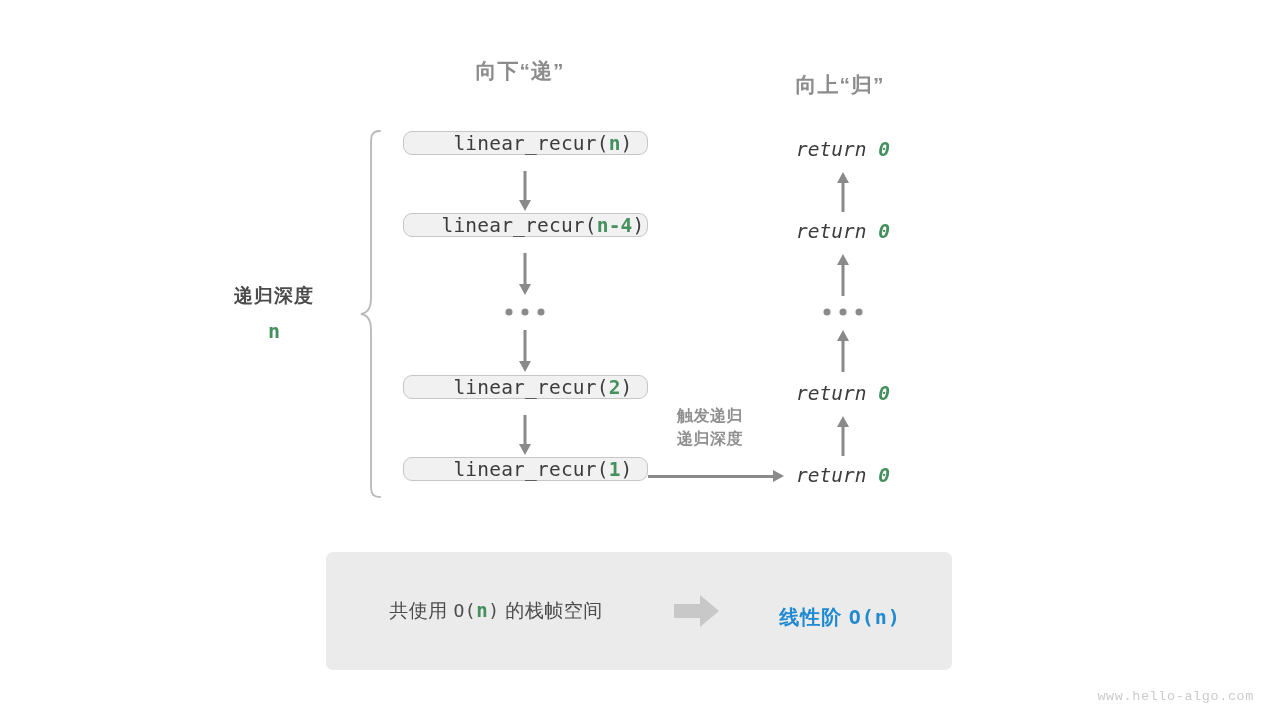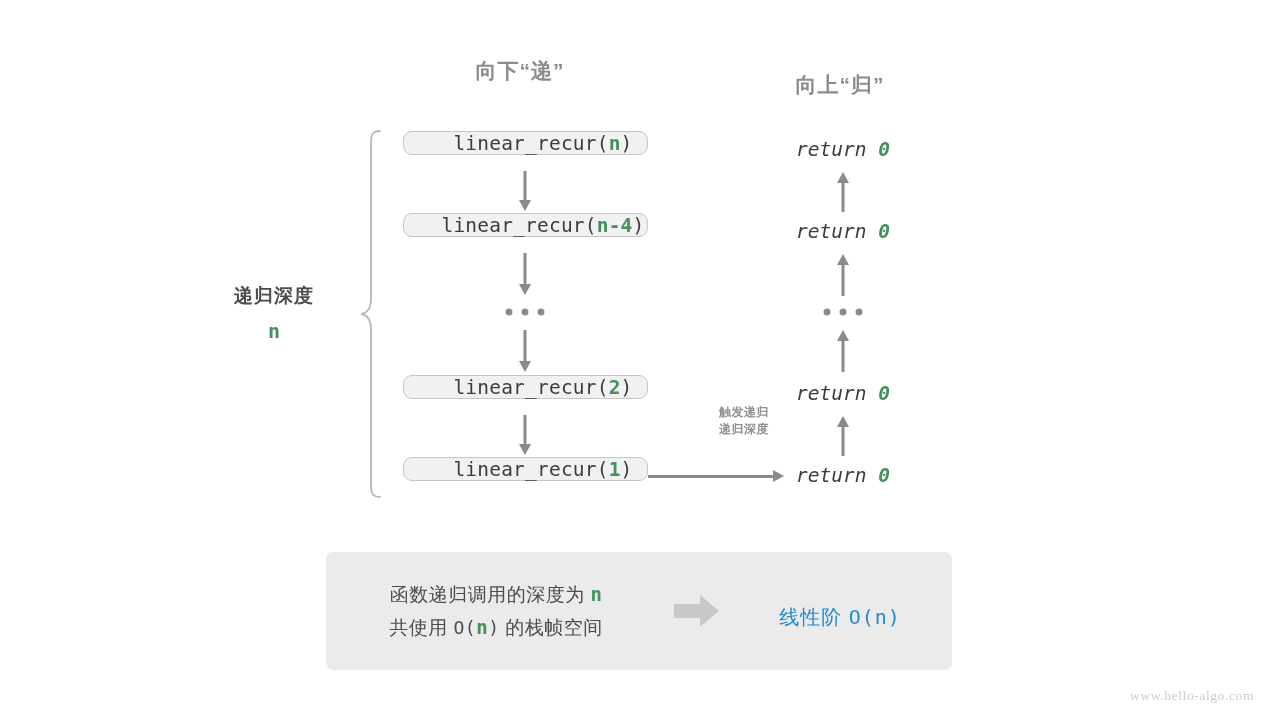--- a/index.html
+++ b/index.html
@@ -156,25 +156,25 @@
     margin-top: 10px;
     font-family: "DejaVu Sans Mono", "Liberation Mono", monospace;
     font-size: 20px;
     font-weight: bold;
     color: #44915e;
   }
 
   
   #trigger-note {
     position: absolute;
-    left: 744px;
+    left: 710px;
     top: 404px;
     transform: translateX(-50%);
     text-align: left;
-    font-size: 12px;
+    font-size: 16px;
     font-weight: bold;
     color: #909090;
     line-height: 1.45;
     letter-spacing: 0.5px;
     white-space: nowrap;
   }
 
   
   #summary {
     position: absolute;
@@ -220,34 +220,34 @@
     display: block;
     font-size: 20px;
     font-weight: bold;
     color: #3c3c3c;
     letter-spacing: 1px;
   }
   #summary-right .value {
     display: block;
     margin-top: 12px;
     font-size: 20px;
-    font-weight: normal;
+    font-weight: bold;
     color: #1f8ad2;
     letter-spacing: 1px;
   }
   #summary-right .value .mono {
     font-family: "DejaVu Sans Mono", "Liberation Mono", monospace;
   }
 
   
   #watermark {
     position: absolute;
     right: 26px;
     bottom: 16px;
-    font-family: Liberation Serif, serif;
+    font-family: Liberation Mono, monospace;
     font-size: 13.5px;
     color: #cbcbcb;
     letter-spacing: 0.6px;
   }
 </style>
 </head>
 <body>
 
 <div class="stage">
 
@@ -360,24 +360,20 @@
     <div class="shaft"></div>
       <div class="head"></div>
   </div>
 
   <div class="ret" style="top:464px">
     <span>return</span> <span class="val">0</span>
   </div>
 
   <div id="summary">
     <div id="summary-left">
-      <div>
-        <span>函数递归调用的深度为</span>
-        <span class="var">n</span>
-      </div>
       <div>
         <span>共使用</span>
         <span class="mono">O(</span><span class="var">n</span><span class="mono">)</span>
         <span>的栈帧空间</span>
       </div>
     </div>
 
     <div id="block-arrow">
       <svg width="46" height="34" viewBox="0 0 46 34">
         <path d="M0,10 L26,10 L26,1 L45,17 L26,33 L26,24 L0,24 Z" fill="#c8c8c8"></path>

